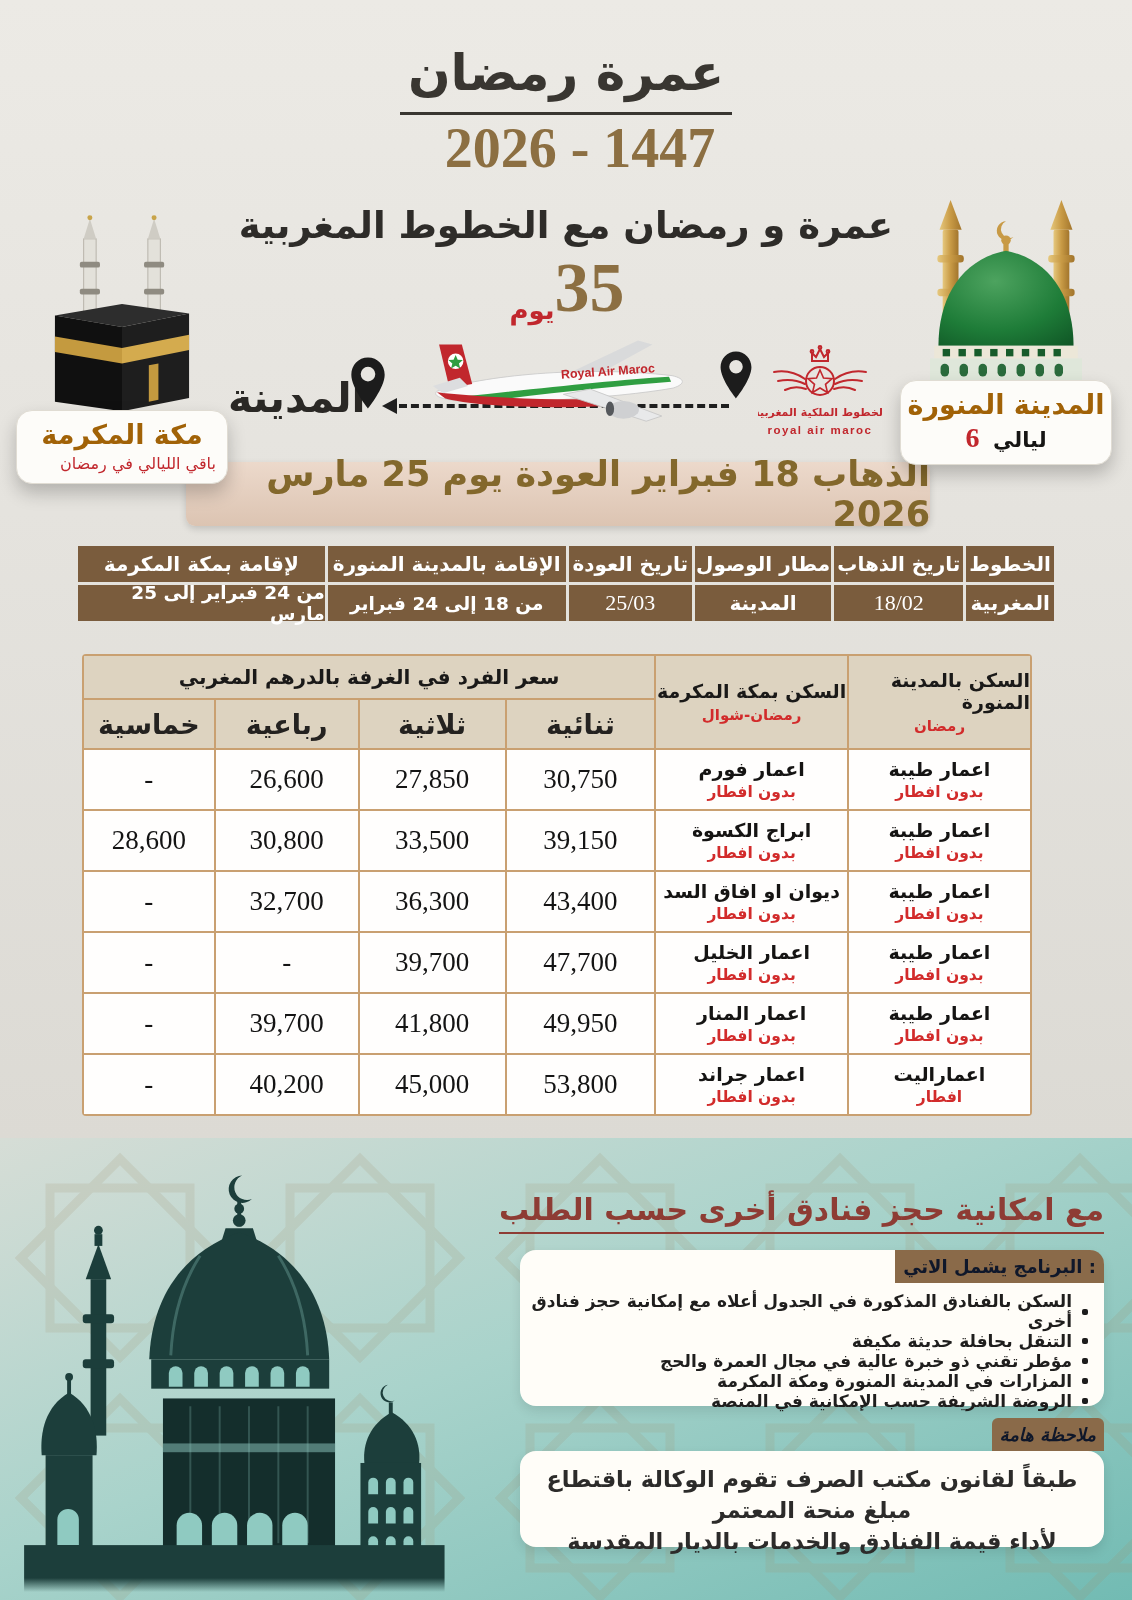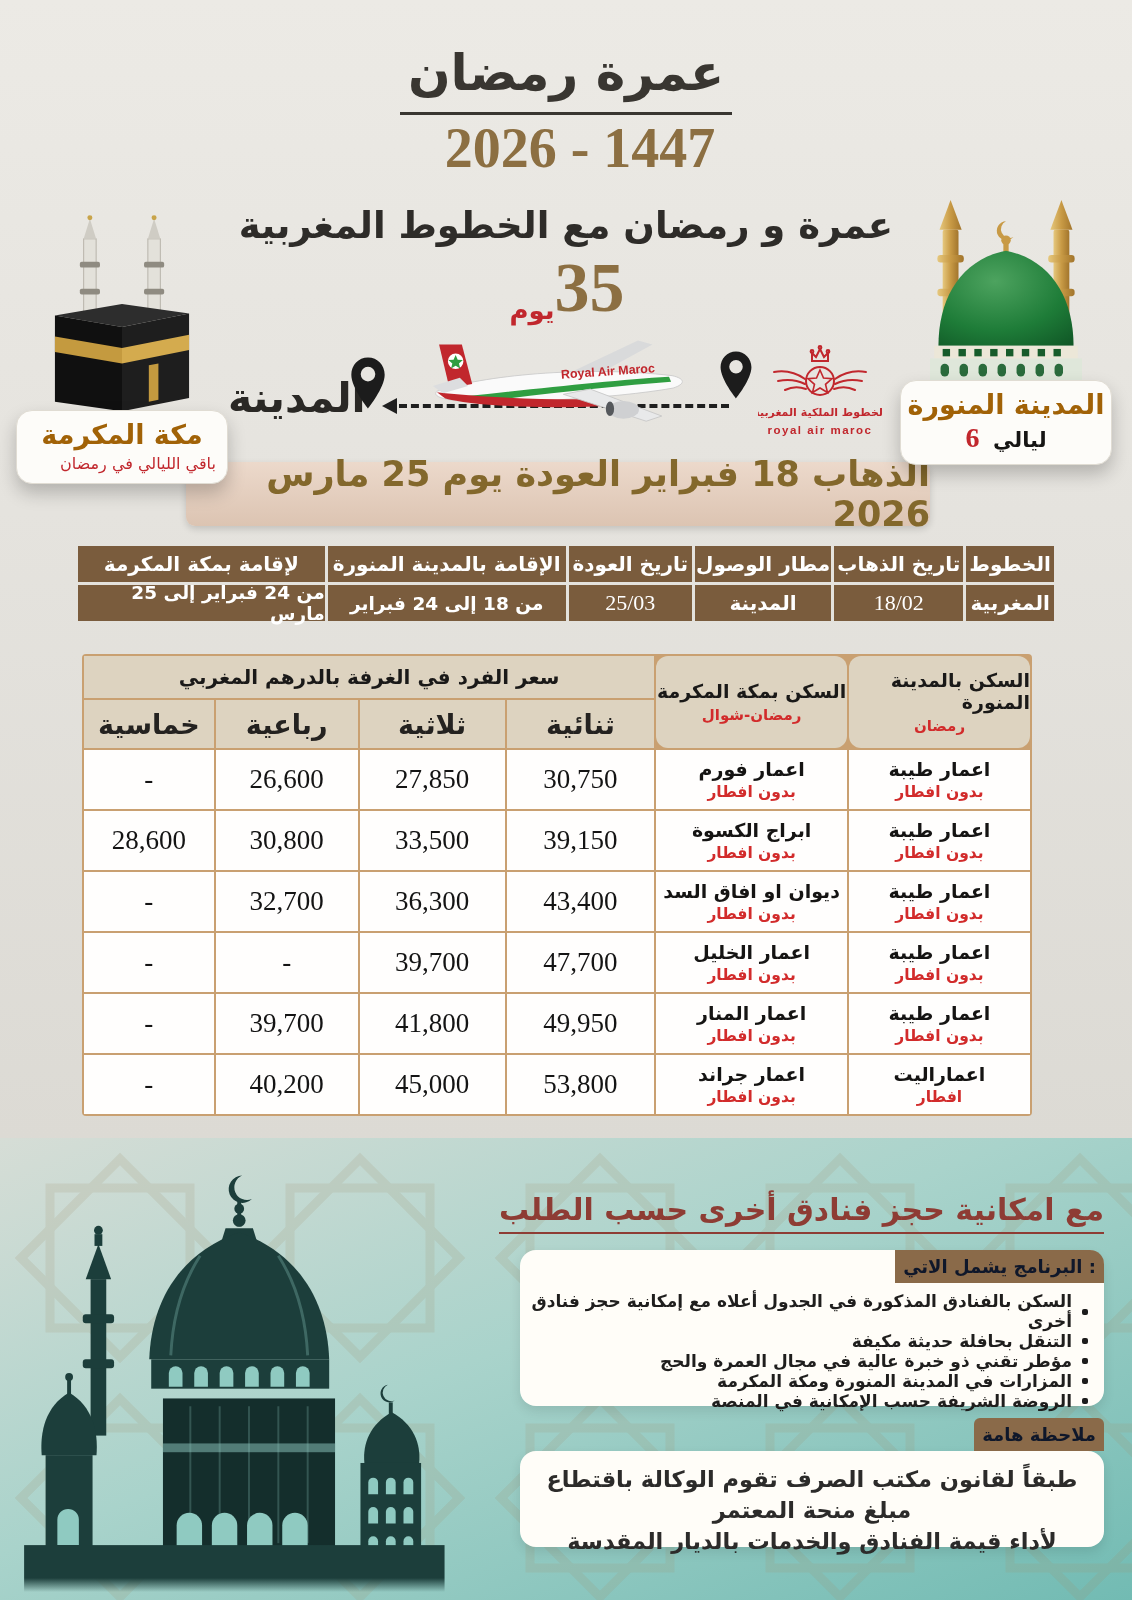--- a/index.html
+++ b/index.html
@@ -49,21 +49,21 @@
   .t1 .w1{width:9%;}.t1 .w2{width:13.2%;}.t1 .w3{width:14%;}.t1 .w4{width:12.6%;}
   .t1 .w5{width:24.4%;}.t1 .w6{flex:1;}
   .t1 .serifc{font-family:"Liberation Serif","DejaVu Serif",serif;font-size:22px;font-weight:normal;}
   .t1 .small{font-size:18.5px;}
   
   .t2{position:absolute;left:82px;top:654px;width:946px;direction:rtl;
       background:#c9a071;padding:2px;border-radius:4px;}
   .t2h,.t2r{display:grid;grid-template-columns:19fr 20fr 15.5fr 15.2fr 14.9fr 13.6fr;gap:2px;}
   .t2h{grid-template-rows:42px 48px;}
   .t2h .hcell{background:#ddd3c0;display:flex;flex-direction:column;align-items:center;justify-content:center;}
-  .t2h .sp2{grid-row:1/3;border-radius:12px;}
+  .t2h .sp2{grid-row:1/3;}
   .t2h .hprice{grid-column:3/7;grid-row:1;}
   .ht{font-size:19px;font-weight:bold;color:#1a1918;}
   .hseason{font-size:15px;font-weight:bold;color:#d22b2b;margin-top:4px;}
   .hp{font-size:20px;font-weight:bold;color:#1a1918;}
   .hroom{font-size:27px;font-weight:bold;color:#242220;}
   .t2r{margin-top:2px;}
   .t2r .cell{background:#fffefd;display:flex;flex-direction:column;align-items:center;justify-content:center;height:59px;}
   .hotel-n{font-size:19px;font-weight:bold;color:#151413;}
   .hotel-m{font-size:15.5px;font-weight:bold;color:#d22b2b;margin-top:3px;}
   .price{font-family:"Liberation Serif","DejaVu Serif",serif;font-size:27px;color:#141414;}
@@ -72,21 +72,21 @@
   .bottom-bg{position:absolute;left:0;top:0;}
   .mosque{position:absolute;left:4px;top:16px;}
   .bheading{position:absolute;right:28px;top:54px;font-size:30px;font-weight:bold;color:#8e3c34;
             direction:rtl;border-bottom:2.5px solid #8e3c34;padding-bottom:5px;}
   .panel{position:absolute;background:#fffdf8;border-radius:16px;box-shadow:0 5px 12px rgba(0,0,0,.10);}
   .panel1{left:520px;top:112px;width:584px;height:156px;}
   .panel2{left:520px;top:313px;width:584px;height:96px;}
   .blabel{position:absolute;background:#8a6a49;color:#0f172a;font-weight:bold;font-size:18px;
           height:33px;display:flex;align-items:center;padding:0 8px;z-index:3;}
   .blabel1{right:28px;top:112px;border-radius:0 14px 0 0;}
-  .blabel2{right:28px;top:280px;border-radius:6px 6px 0 0;}
+  .blabel2{right:28px;top:280px;border-radius:6px 6px 0 0;font-style:italic;}
   .plist{list-style:none;margin:0;direction:rtl;padding:42px 16px 6px 10px;}
   .plist li{display:flex;align-items:center;font-size:17px;font-weight:bold;color:#1f1e1d;
             line-height:19.5px;margin-bottom:0.5px;}
   .blt{width:6px;height:6px;background:#1c1c1c;border-radius:2px;display:inline-block;
        margin-left:10px;flex:0 0 auto;}
   .note{direction:rtl;text-align:center;padding:13px 14px;font-size:22.5px;font-weight:bold;
         color:#2c2b2a;line-height:31px;}
 </style>
 </head>
 <body>

